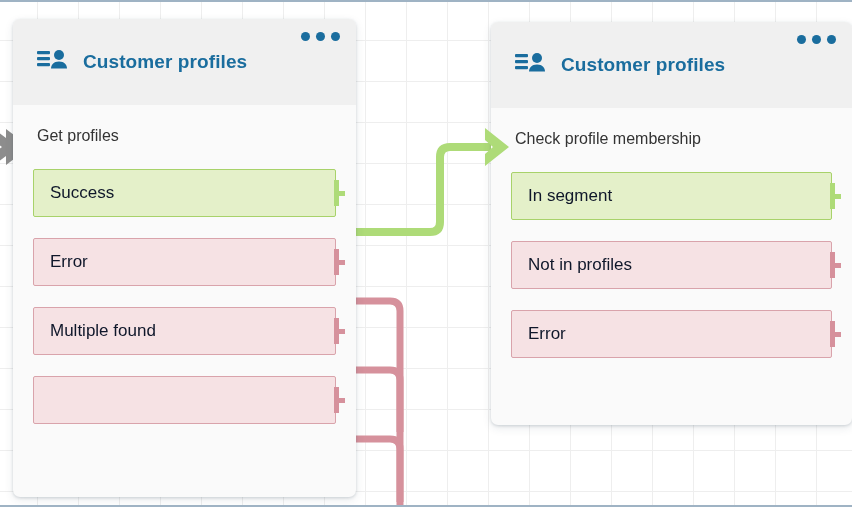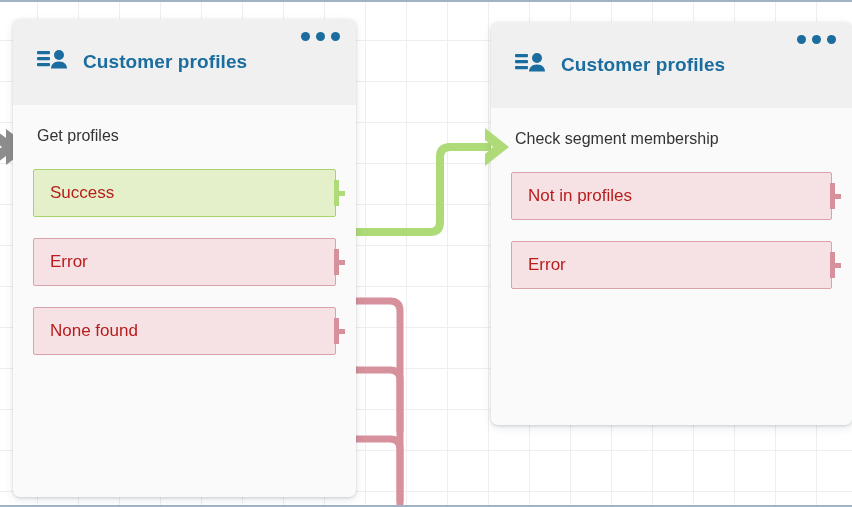--- a/index.html
+++ b/index.html
@@ -78,21 +78,21 @@
   .outputs { padding: 0 20px 26px 20px; }
   .out-row {
     position: relative;
     height: 48px;
     display: flex;
     align-items: center;
     padding-left: 16px;
     margin-bottom: 21px;
     border-radius: 2px;
     font-size: 17px;
-    color: #b91c1c;
+    color: #0f172a;
     white-space: nowrap;
   }
   .out-row:last-child { margin-bottom: 0; }
   .out-row.success { background: #e4f0c9; border: 1px solid #a8d26a; }
   .out-row.error   { background: #f6e2e4; border: 1px solid #d9a3ab; }
 
   
   .port {
     position: absolute;
     right: -9px;
@@ -160,21 +160,24 @@
     <div class="outputs">
       <div class="out-row success">
         <span>Success</span>
         <span class="port green"></span>
       </div>
       <div class="out-row error">
         <span>Error</span>
         <span class="port pink"></span>
       </div>
       <div class="out-row error">
-        <span>None found</span>
+        <span>Multiple found</span>
+        <span class="port pink"></span>
+      </div>
+      <div class="out-row error">
         <span class="port pink"></span>
       </div>
     </div>
   </div>
 
   <span class="entry-arrow" style="left:-8px; top:123px;">
     <svg width="46" height="44" viewBox="0 0 46 44">
       <path d="M 2 4 L 26 22 L 2 40 L 2 28 L 10 22 L 2 16 Z" fill="#8d8d8d"></path>
       <path d="M 14 4 L 38 22 L 14 40 L 14 28 L 22 22 L 14 16 Z" fill="#8d8d8d"></path>
     </svg>
@@ -195,23 +198,27 @@
         </svg>
       </span>
       <span class="node-title">Customer profiles</span>
       <span class="kebab">
         <span></span>
           <span></span>
           <span></span>
       </span>
     </div>
 
-    <div class="node-action">Check segment membership</div>
+    <div class="node-action">Check profile membership</div>
 
     <div class="outputs">
+      <div class="out-row success">
+        <span>In segment</span>
+        <span class="port green"></span>
+      </div>
       <div class="out-row error">
         <span>Not in profiles</span>
         <span class="port pink"></span>
       </div>
       <div class="out-row error">
         <span>Error</span>
         <span class="port pink"></span>
       </div>
     </div>
   </div>

